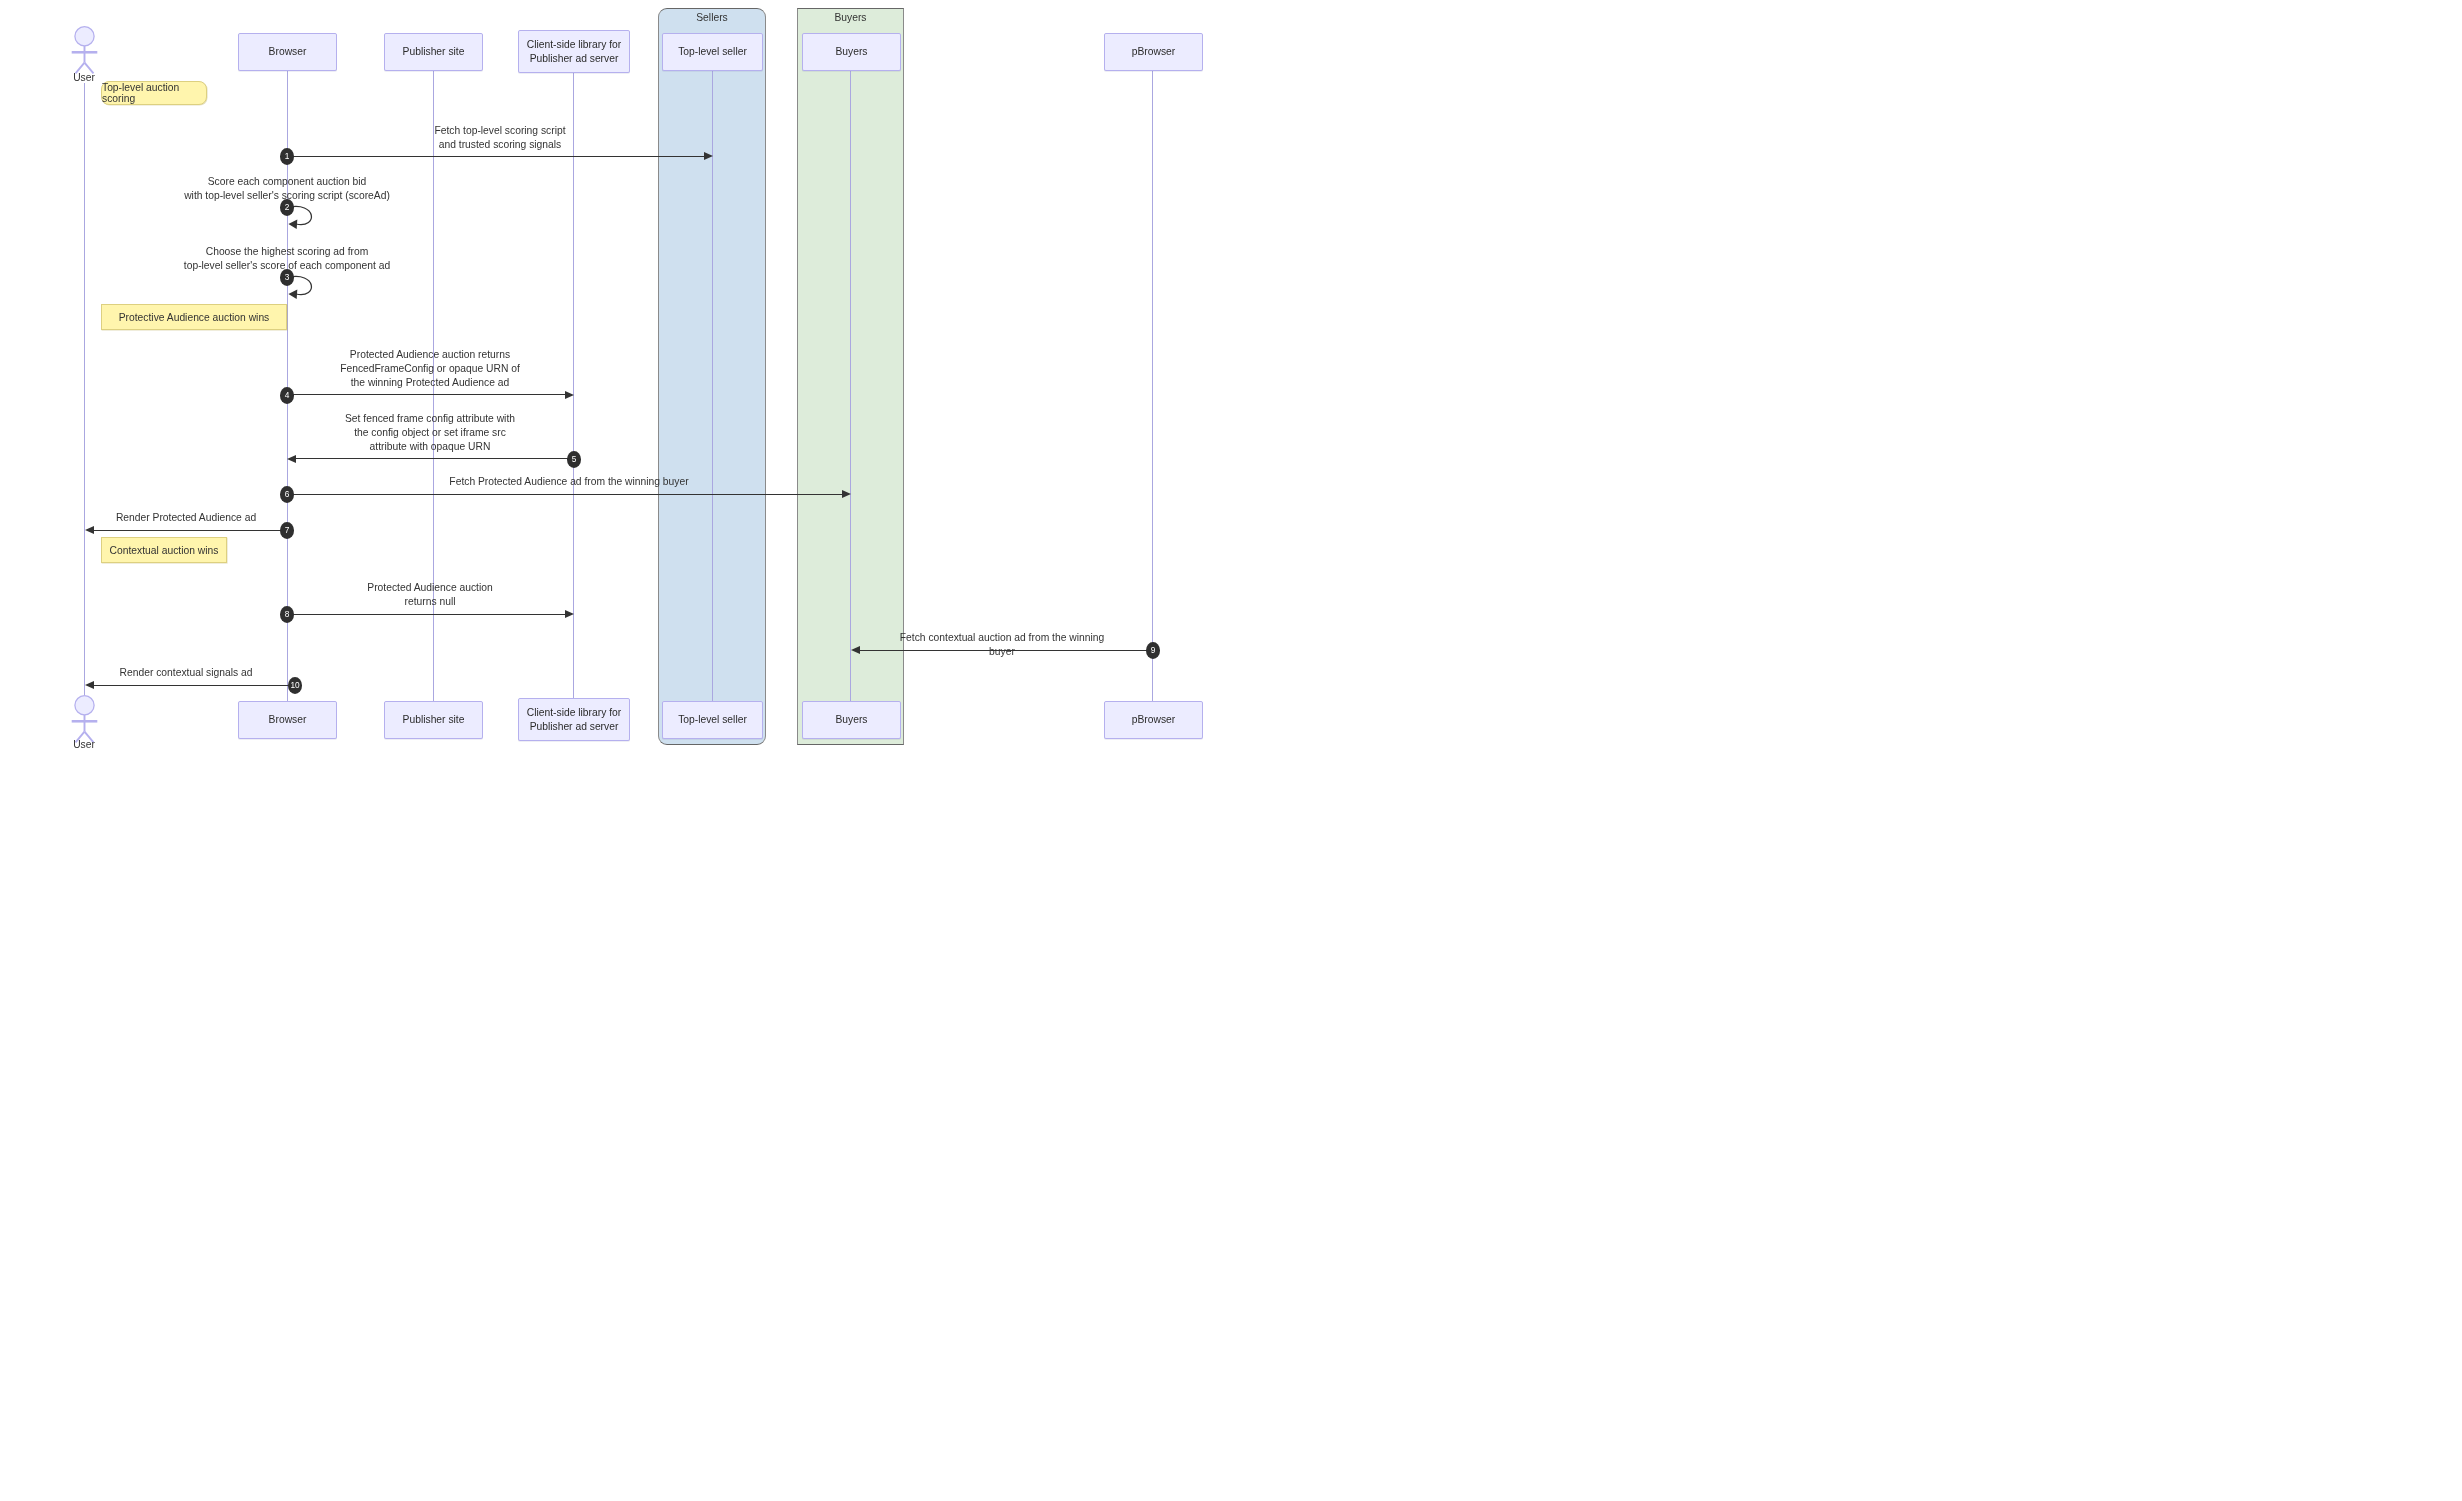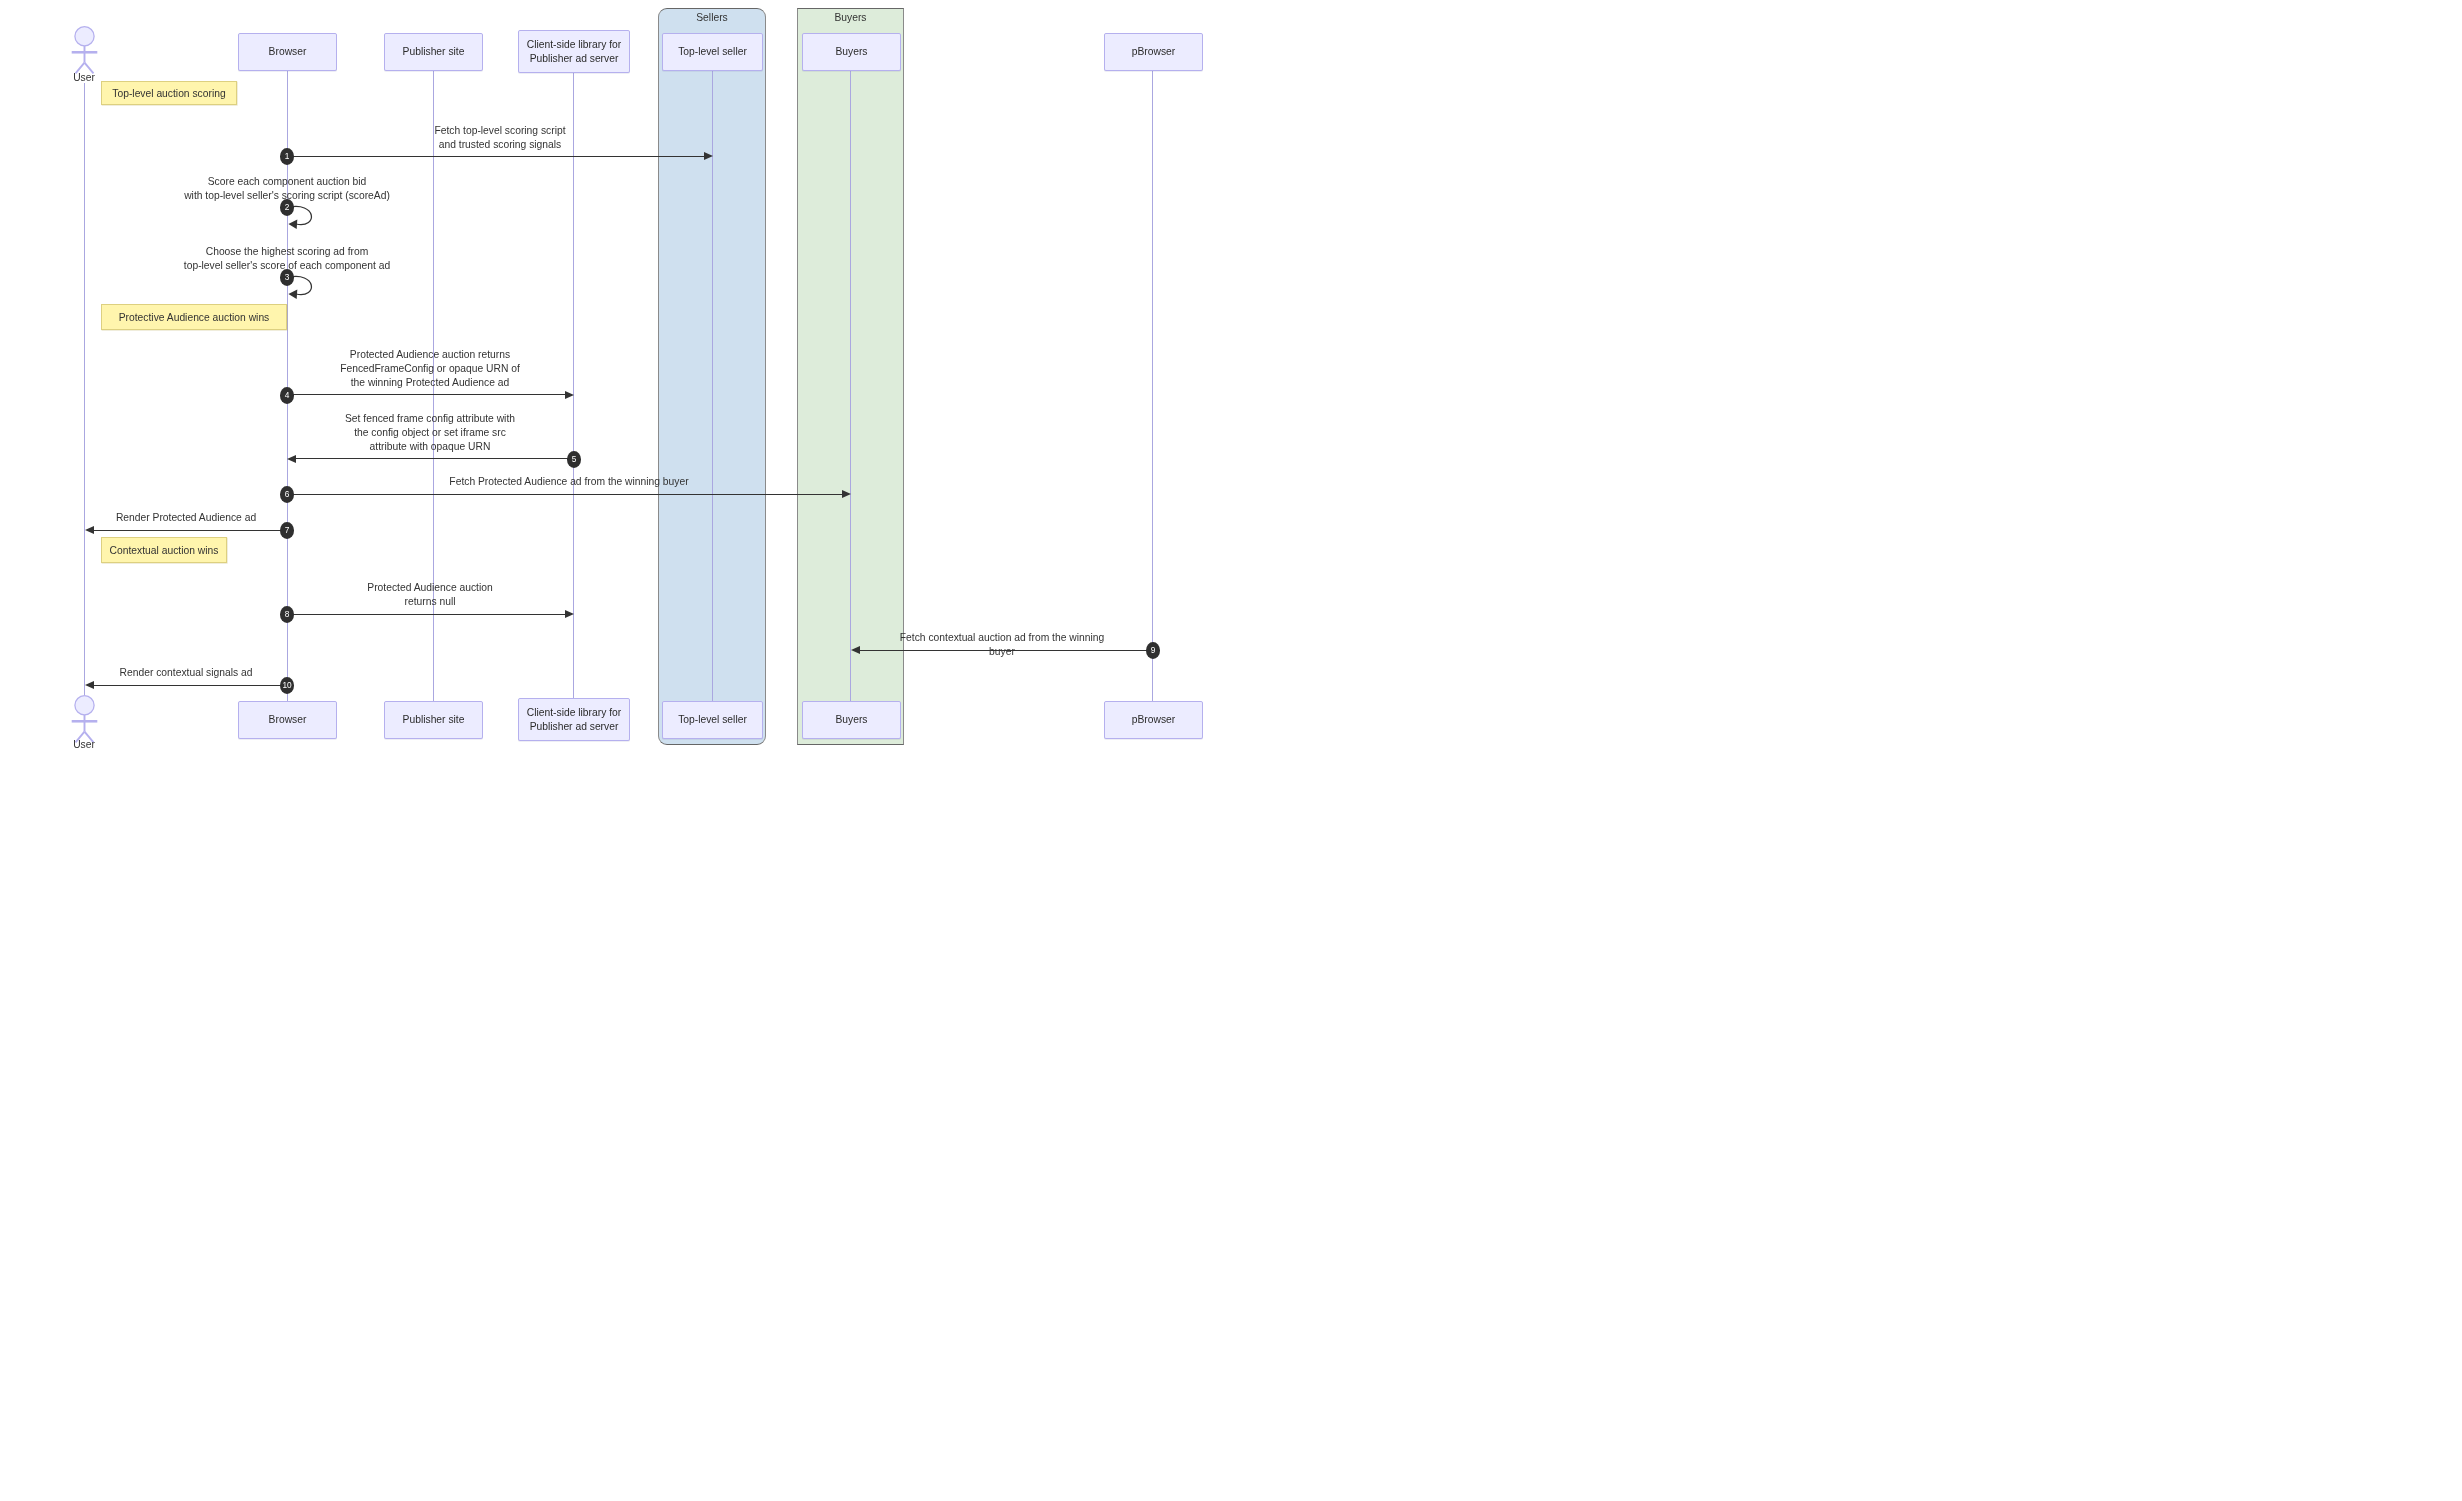--- a/index.html
+++ b/index.html
@@ -78,21 +78,21 @@
   <div class="user-label" style="left:65px;top:72px;">User</div>
 
   <div class="actor-box" style="left:238px;top:33px;width:99px;height:38px;">Browser</div>
   <div class="actor-box" style="left:384px;top:33px;width:99px;height:38px;">Publisher site</div>
   <div class="actor-box" style="left:518px;top:30px;width:112px;height:43px;">Client-side library for
 Publisher ad server</div>
   <div class="actor-box" style="left:662px;top:33px;width:101px;height:38px;">Top-level seller</div>
   <div class="actor-box" style="left:802px;top:33px;width:99px;height:38px;">Buyers</div>
   <div class="actor-box" style="left:1104px;top:33px;width:99px;height:38px;">pBrowser</div>
 
-  <div class="note" style="left:101px;top:81px;width:136px;height:24.4px;">Top-level auction scoring</div>
+  <div class="note" style="left:101px;top:81px;width:106px;height:24.4px;border-radius:8px;">Top-level auction scoring</div>
   <div class="note" style="left:101px;top:304px;width:186px;height:26px;">Protective Audience auction wins</div>
   <div class="note" style="left:101px;top:537px;width:126px;height:26px;">Contextual auction wins</div>
 
   <div class="msg-text" style="left:500px;top:124px;">Fetch top-level scoring script
 and trusted scoring signals</div>
   <div class="msg-line" style="left:287px;top:156px;width:417px;"></div>
   <div class="head-right" style="left:704px;top:152px;"></div>
   <div class="badge" style="left:280px;top:148px;">1</div>
 
   <div class="msg-text" style="left:287px;top:175px;">Score each component auction bid
@@ -142,21 +142,21 @@
   <div class="badge" style="left:280px;top:606px;">8</div>
 
   <div class="msg-text" style="left:1002px;top:631px;">Fetch contextual auction ad from the winning buyer</div>
   <div class="msg-line" style="left:860px;top:650px;width:293px;"></div>
   <div class="head-left" style="left:851px;top:646px;"></div>
   <div class="badge" style="left:1146px;top:642px;">9</div>
 
   <div class="msg-text" style="left:186px;top:666px;">Render contextual signals ad</div>
   <div class="msg-line" style="left:94px;top:685px;width:194px;"></div>
   <div class="head-left" style="left:85px;top:681px;"></div>
-  <div class="badge" style="left:280px;top:677px;">10</div>
+  <div class="badge" style="left:288px;top:677px;">10</div>
 
   <div class="actor-box" style="left:238px;top:701px;width:99px;height:38px;">Browser</div>
   <div class="actor-box" style="left:384px;top:701px;width:99px;height:38px;">Publisher site</div>
   <div class="actor-box" style="left:518px;top:698px;width:112px;height:43px;">Client-side library for
 Publisher ad server</div>
   <div class="actor-box" style="left:662px;top:701px;width:101px;height:38px;">Top-level seller</div>
   <div class="actor-box" style="left:802px;top:701px;width:99px;height:38px;">Buyers</div>
   <div class="actor-box" style="left:1104px;top:701px;width:99px;height:38px;">pBrowser</div>
 
   <svg class="fig" style="left:64px;top:695px;" width="41" height="50" viewBox="0 0 64 78">

